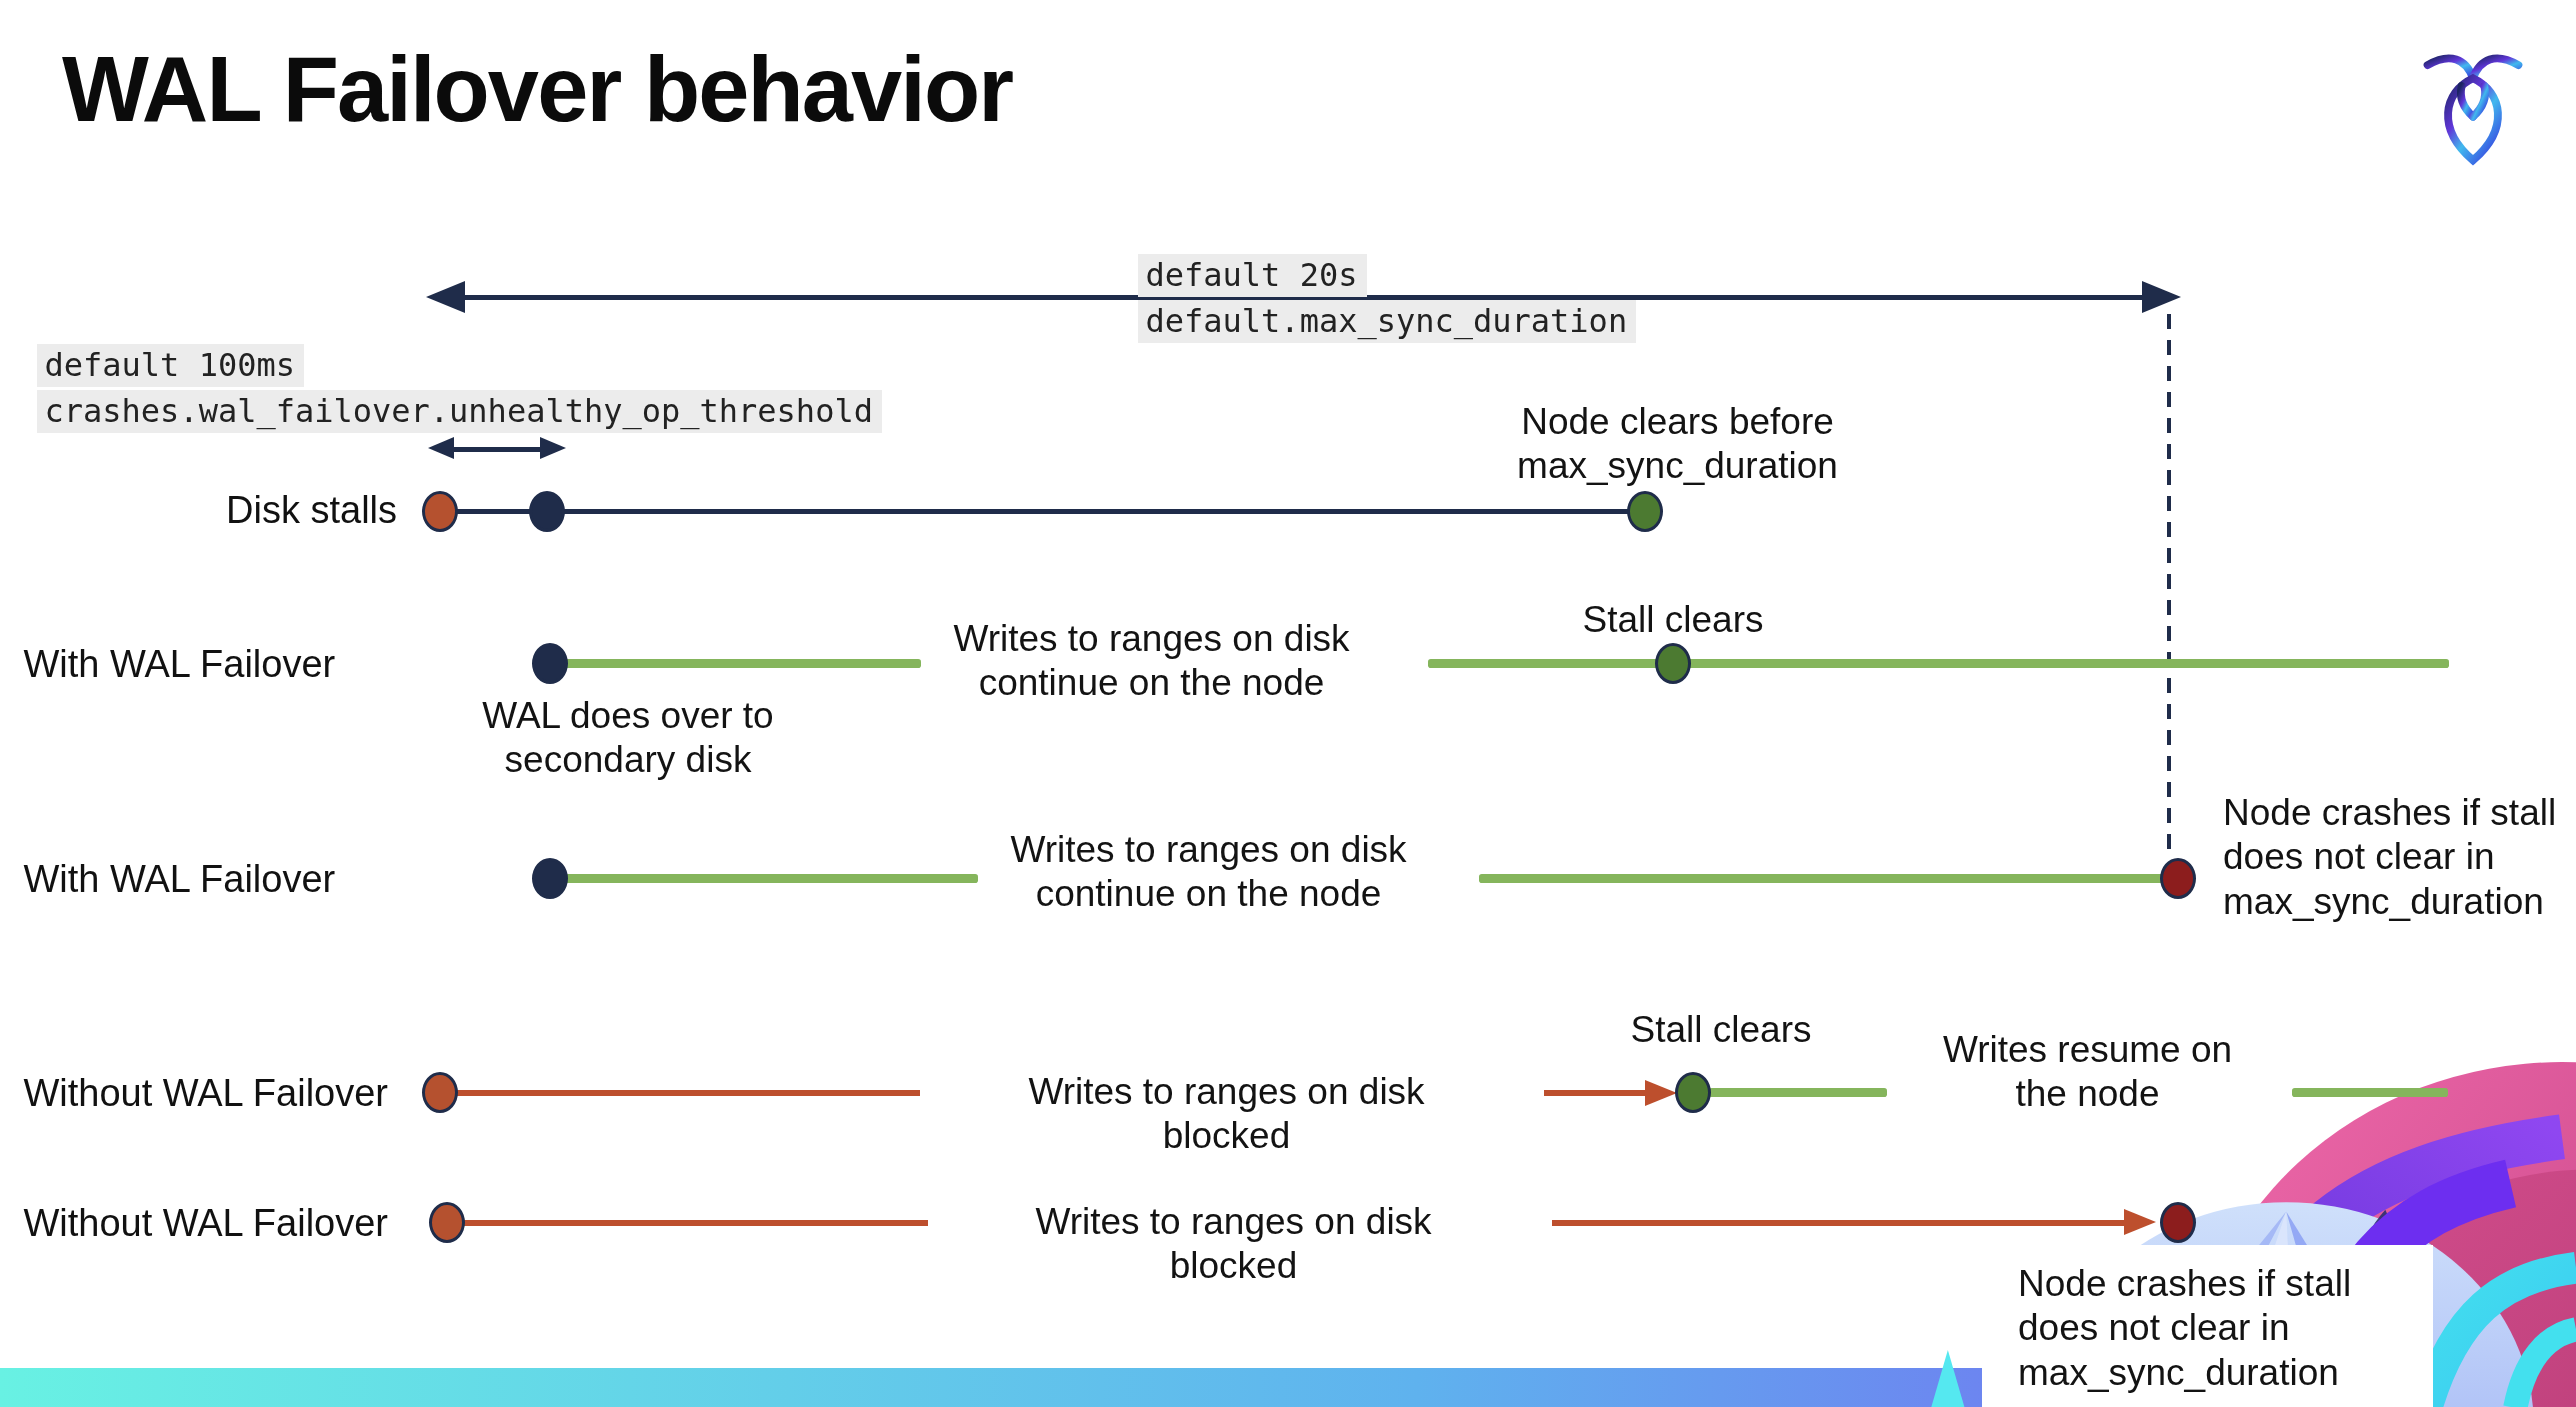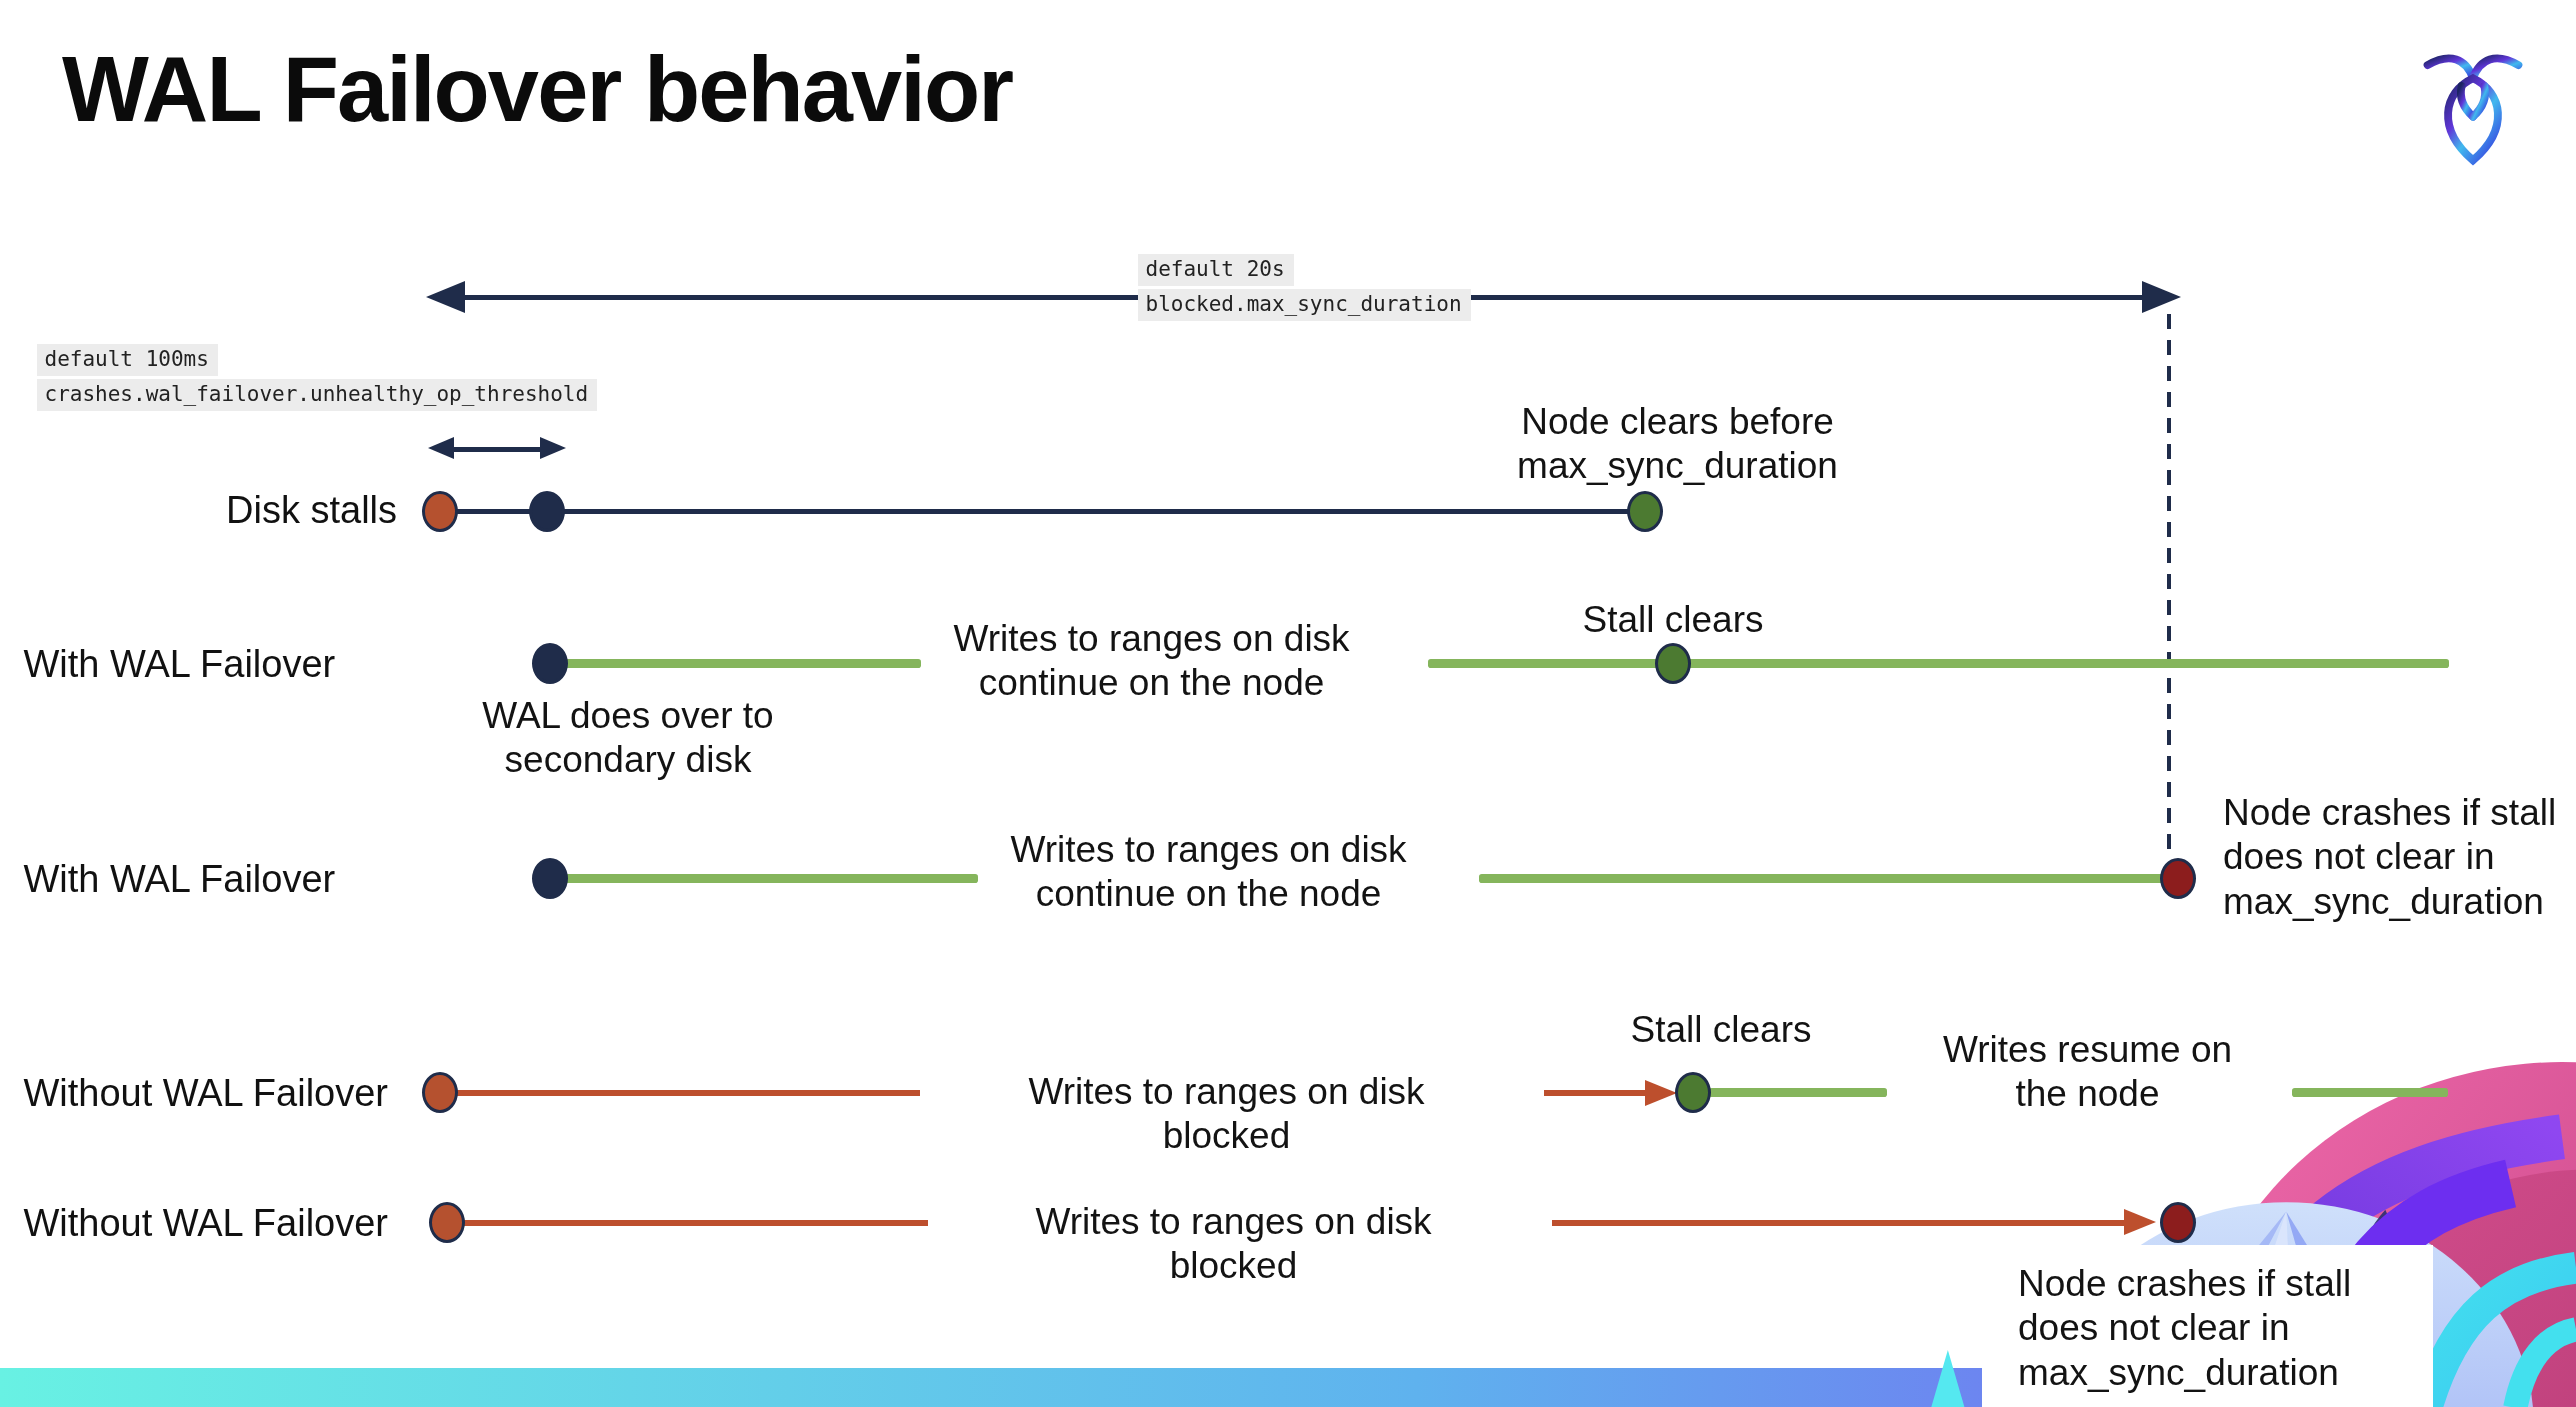--- a/index.html
+++ b/index.html
@@ -2,21 +2,21 @@
 <html style="font-size:15px"><head>
 <meta charset="utf-8">
 <style>
   html,body{margin:0;padding:0;background:#fff;}
   .slide{position:relative;width:2576px;height:1408px;background:#ffffff;overflow:hidden;
          font-family:"Liberation Sans",sans-serif;color:#111;text-decoration:underline;}
   .abs{position:absolute;}
   
   .title{left:62px;top:37px;font-size:92px;font-weight:700;letter-spacing:-1.9px;color:#0b0b0b;z-index:6;}
   
-  .code{z-index:6;font-family:"DejaVu Sans Mono","Liberation Mono",monospace;font-size:21px;color:#222;line-height:1;}
+  .code{z-index:6;font-family:"DejaVu Sans Mono","Liberation Mono",monospace;font-size:32px;color:#222;line-height:1;}
   .code .ln{display:block;width:max-content;background:#ececec;padding:4.7px 9.3px 6.5px 7.5px;margin-bottom:2.8px;}
   
   .rowlabel{font-size:38px;color:#111;white-space:nowrap;z-index:6;text-align:center;}
   .note{font-size:37px;line-height:1.2;color:#131313;white-space:pre-wrap;z-index:6;}
   .center{text-align:center;}
   
   .line{z-index:5;}
   .navy-line{height:4.7px;background:#1f2c4a;}
   .green-line{height:9.3px;background:#85b55c;border-radius:2.8px;}
   .red-line{height:5.6px;background:#bd4f2d;}
@@ -70,21 +70,21 @@
       <path d="M60,82 C71,72 76,60 73,47"></path>
     </g>
   </svg>
 
   <div class="abs line navy-line" style="left:439px;top:295px;width:1731px;"></div>
   <div class="abs tri nl" style="left:426px;top:281px;"></div>
   <div class="abs tri nr" style="left:2142px;top:281px;"></div>
 
   <div class="abs code" style="left:1138px;top:254px;">
     <span class="ln">default 20s</span>
-    <span class="ln">blocked.max_sync_duration</span>
+    <span class="ln">default.max_sync_duration</span>
   </div>
 
   <div class="abs code" style="left:37px;top:344px;">
     <span class="ln">default 100ms</span>
     <span class="ln">crashes.wal_failover.unhealthy_op_threshold</span>
   </div>
   <div class="abs line navy-line" style="left:447px;top:447px;width:97px;"></div>
   <div class="abs tri snl" style="left:428px;top:437px;"></div>
   <div class="abs tri snr" style="left:540px;top:437px;"></div>
 

